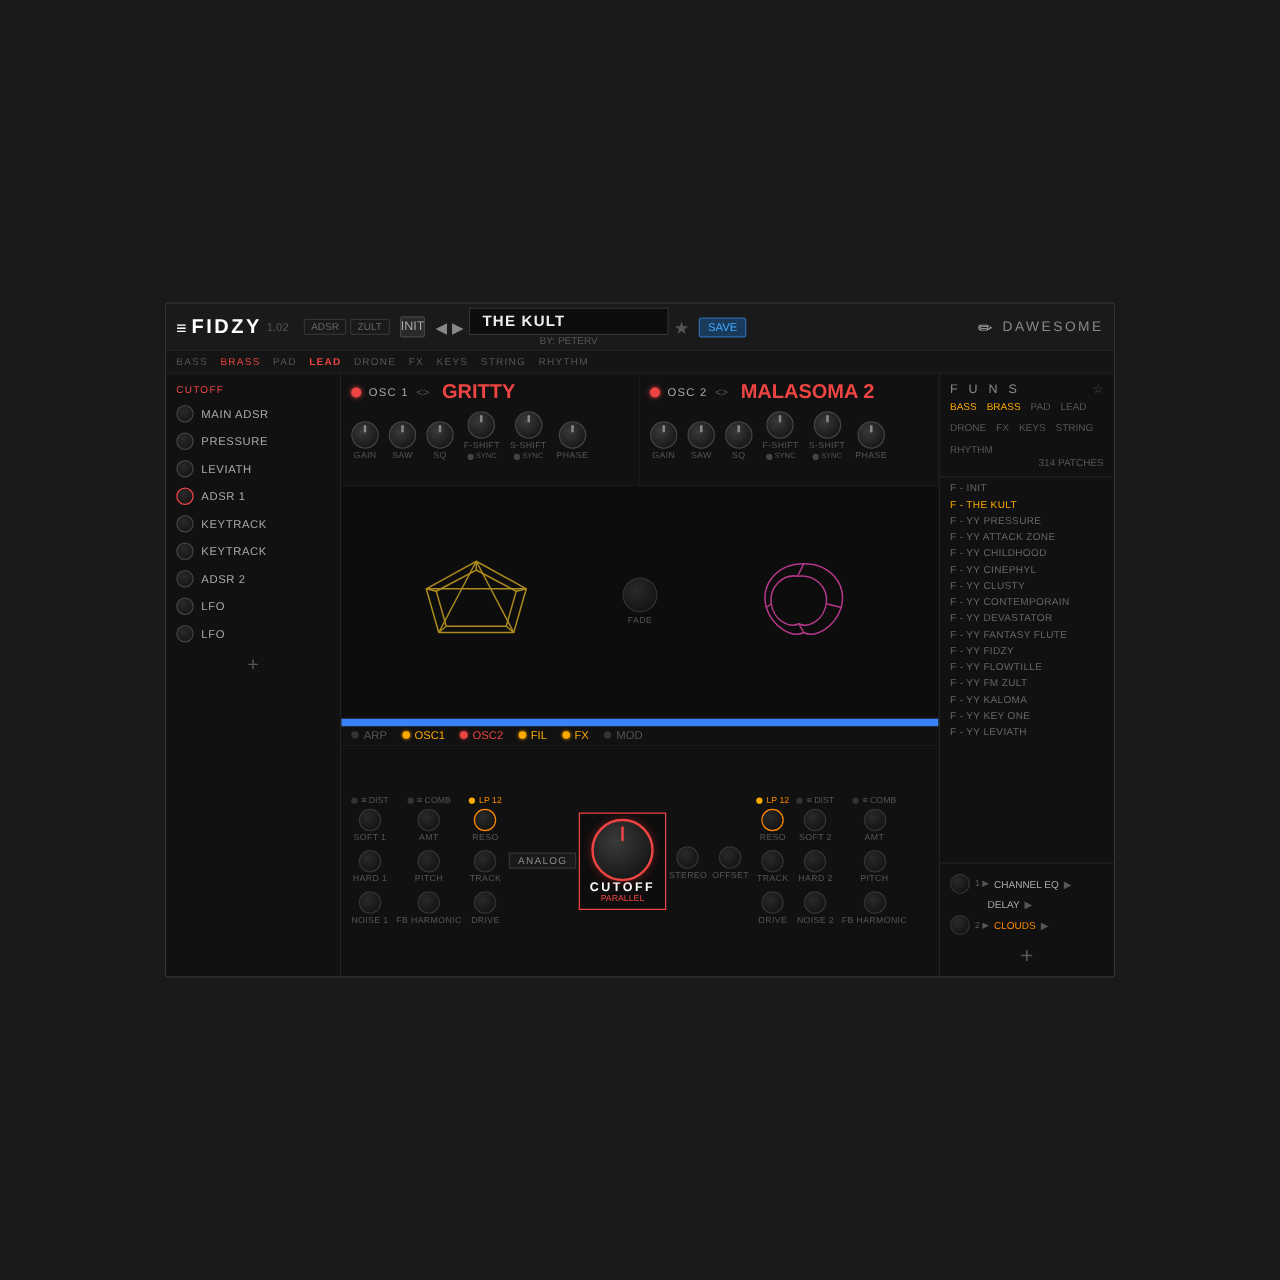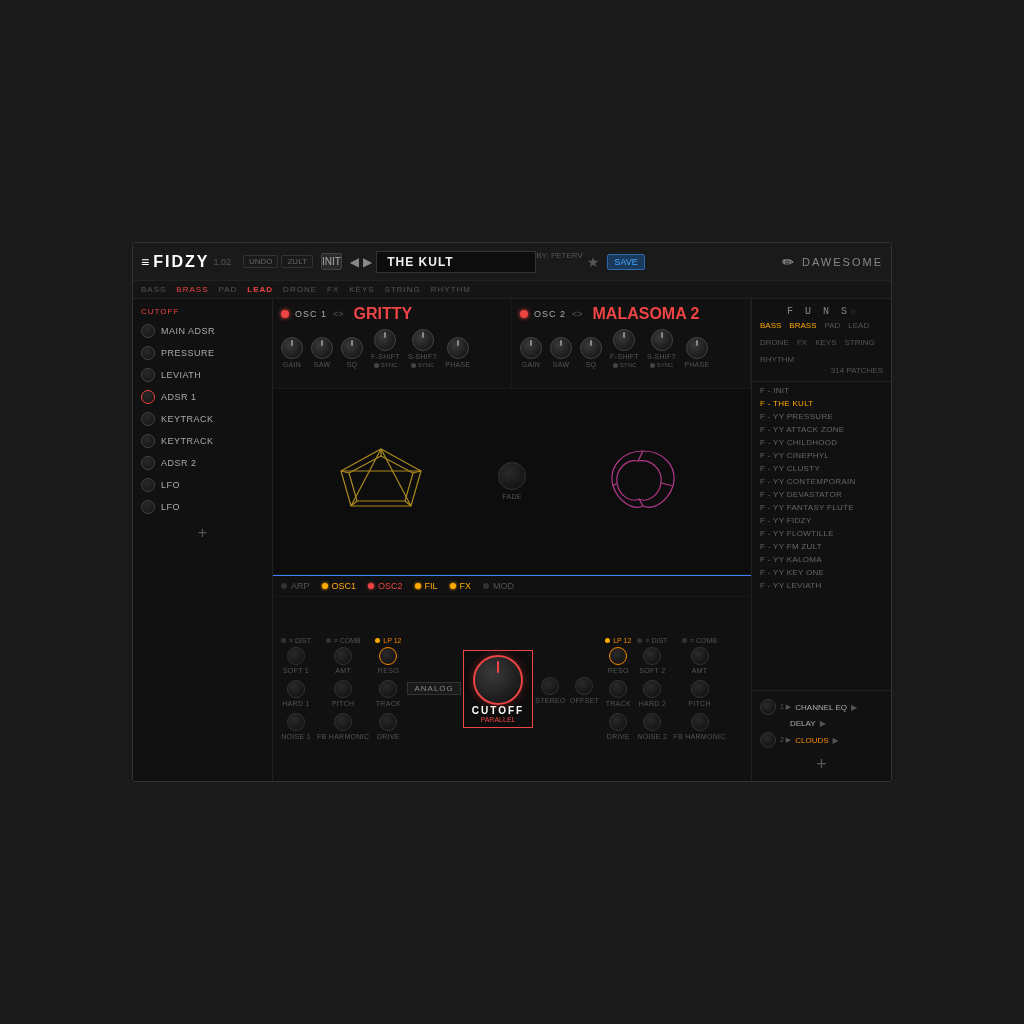--- a/index.html
+++ b/index.html
@@ -305,21 +305,21 @@
     }
     
     .fx-tabs {
       background: #111;
       height: 22px;
       display: flex;
       align-items: center;
       padding: 0 8px;
       gap: 12px;
       border-bottom: 1px solid #1a1a1a;
-      border-top: 1px solid #3b82f6;
+      border-top: 6px solid #3b82f6;
     }
     .fx-tab {
       color: #555;
       font-size: 9px;
       cursor: pointer;
       display: flex;
       align-items: center;
       gap: 4px;
     }
     .fx-tab-led {
@@ -443,22 +443,21 @@
       display: flex;
       flex-direction: column;
     }
     .funs-header {
       padding: 6px 8px;
       border-bottom: 1px solid #222;
     }
     .funs-title {
       display: flex;
       align-items: center;
-      justify-content: center;
-      font-family: Liberation Mono, monospace;
+      justify-content: space-between;
     }
     .funs-categories {
       display: flex;
       gap: 8px;
       margin-top: 4px;
       flex-wrap: wrap;
     }
     .funs-cat {
       color: #555;
       font-size: 8px;
@@ -552,28 +551,28 @@
 
 <div class="plugin-container">
 
   <div class="header">
     <div class="logo">
       <span class="logo-icon">≡</span>
       <span class="logo-text">FIDZY</span>
       <span class="version">1.02</span>
     </div>
     <div class="undo-redo">
-      <button class="btn-undo-redo">UNDO</button>
+      <button class="btn-undo-redo">ADSR</button>
       <button class="btn-undo-redo">ZULT</button>
     </div>
     <button class="btn-init">INIT</button>
     <div class="patch-nav">
       <span class="nav-arrow">◀</span>
       <span class="nav-arrow">▶</span>
-      <div style="display:flex;">
+      <div style="display:flex;flex-direction:column;align-items:center;">
         <span class="patch-name-bar">THE KULT</span>
         <span class="patch-author">BY: PETERV</span>
       </div>
       <span class="star-btn">★</span>
     </div>
     <button class="btn-save">SAVE</button>
     <div class="header-spacer"></div>
     <span class="dawesome-icon">✏</span>
     <span class="dawesome-logo">DAWESOME</span>
   </div>

